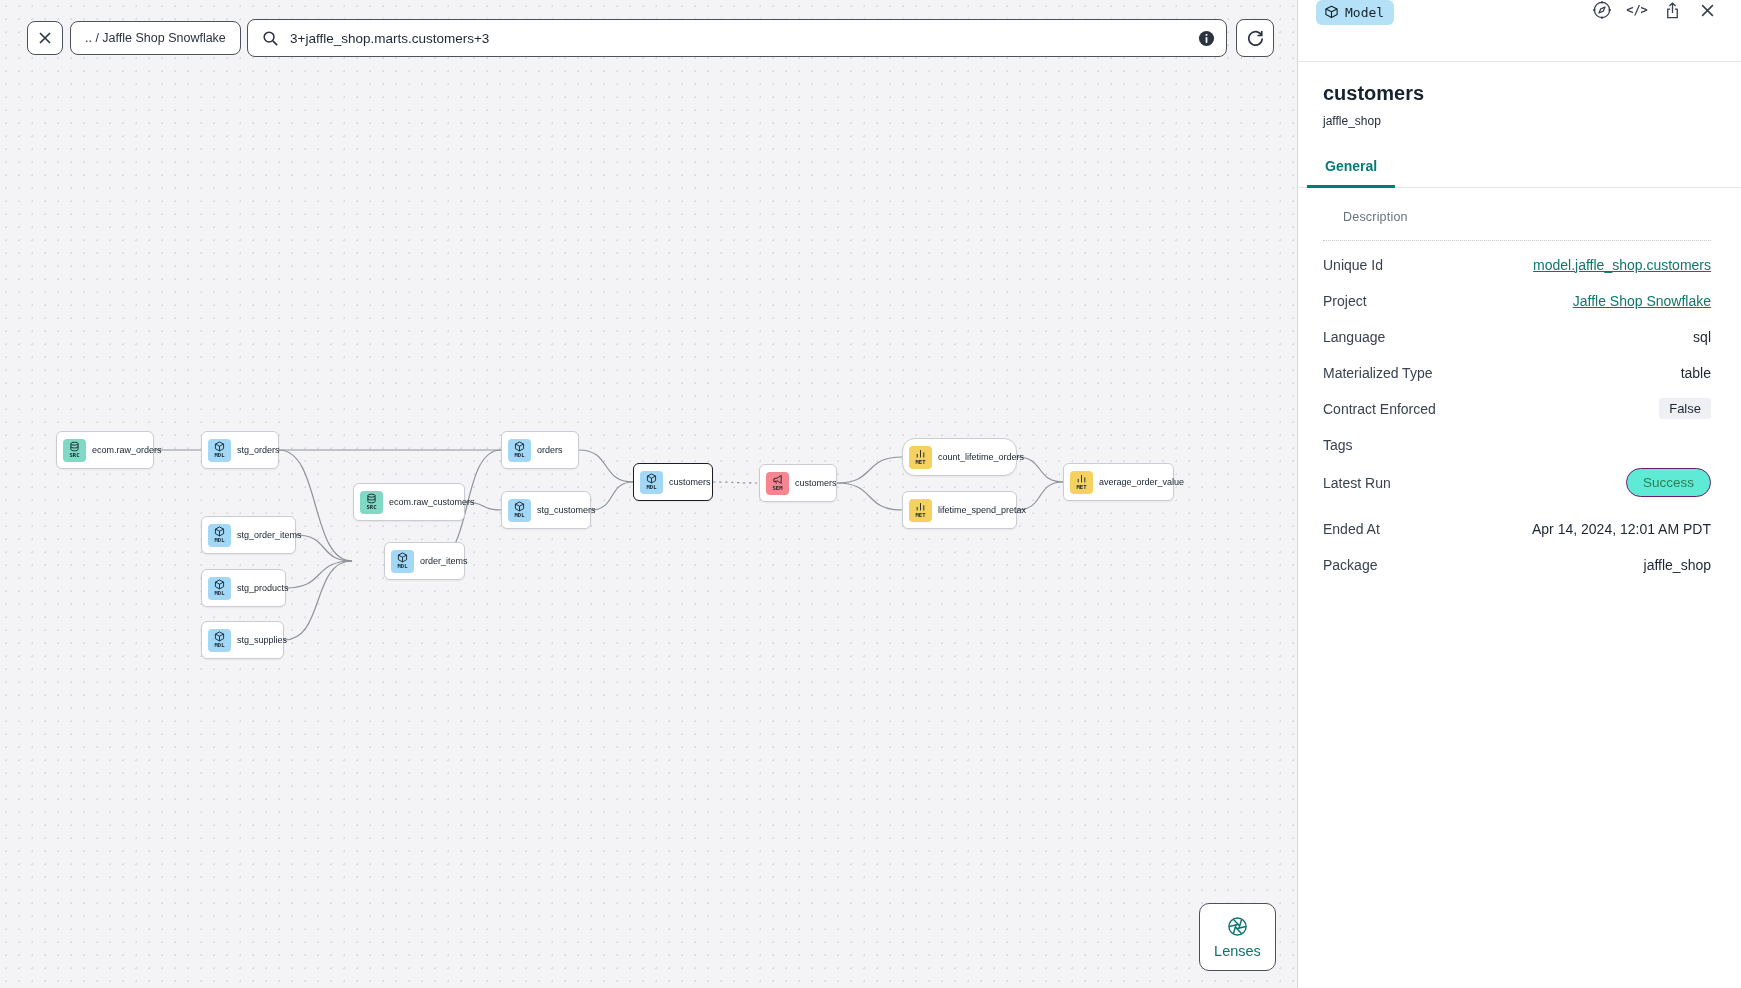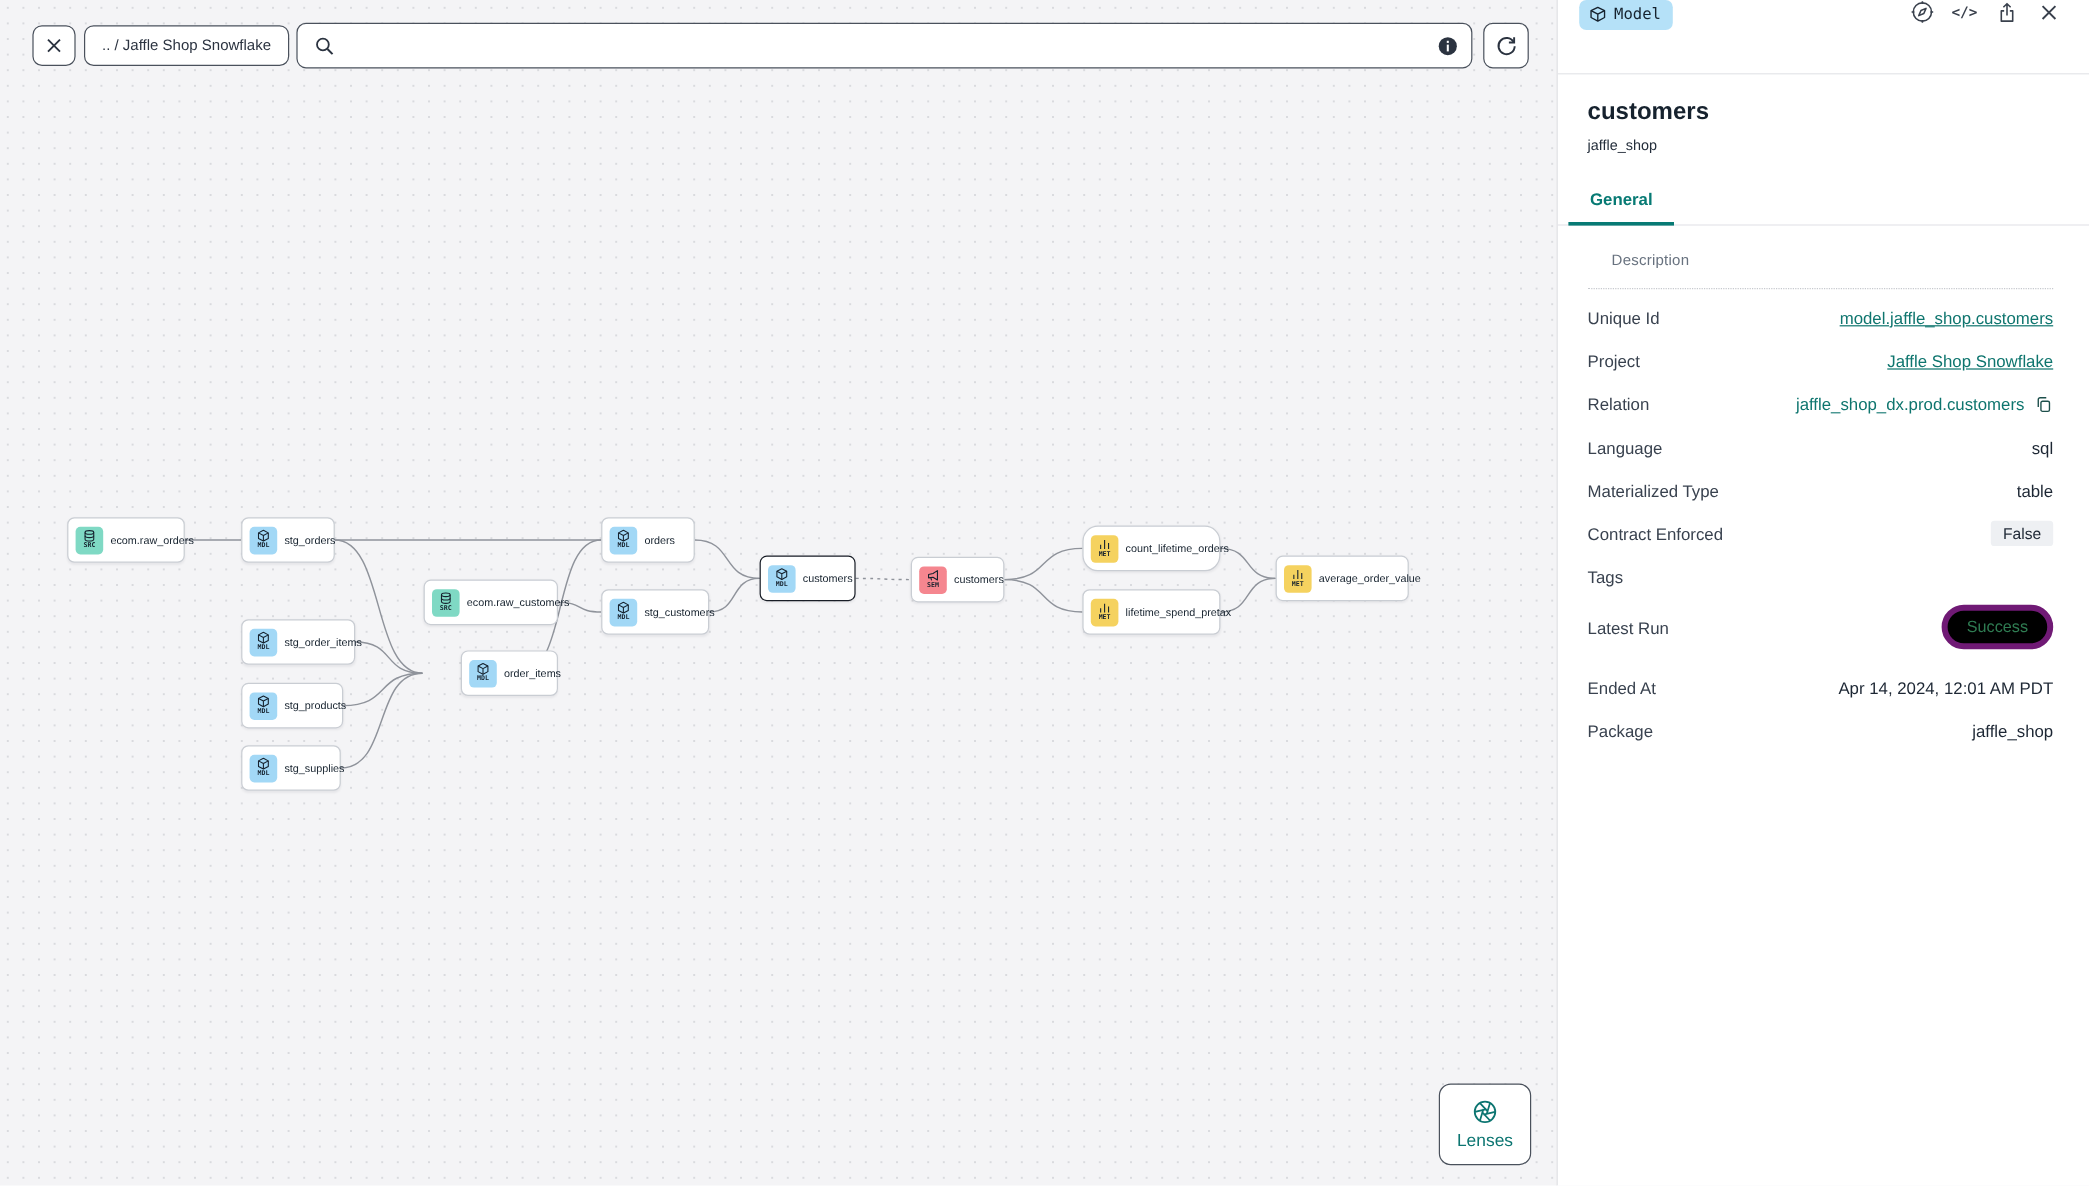--- a/index.html
+++ b/index.html
@@ -62,21 +62,21 @@
   .desc{font-size:14px;color:#1d2734;line-height:1.6;margin-top:12px;}
   .dotted{border:none;border-top:1px dotted #c6c9ce;margin:16px 0 2px;}
   .row{display:flex;justify-content:space-between;align-items:center;min-height:25px;margin-top:11px;}
   .row .lab{font-size:14px;color:#39424f;}
   .row .val{font-size:14px;color:#1d2734;}
   .link{color:#0e756e;text-decoration:underline;font-size:14px;cursor:pointer;}
   .copyval{display:flex;align-items:center;gap:8px;}
   .tealtxt{color:#0e756e;font-size:14px;}
   .copy-btn{cursor:pointer;display:flex;color:#1d4f4b;}
   .badge-false{background:#eef0f3;border-radius:3px;padding:3px 10px;font-size:13px;color:#1d2734;}
-  .pill-success{background:#000000;border:5px solid #701a75;border-radius:999px;
+  .pill-success{background:#5eead4;border:1px solid #701a75;border-radius:999px;
                 padding:6px 16px;font-size:13.5px;color:#2f7c52;}
   .row.gap-lg{margin-top:19px;}
 </style>
 </head>
 <body>
 
 <div class="canvas">
   <svg class="edges" id="edges-layer">
       <path d="M154 450 L201 450" class="edge"></path>
       <path d="M279 450 L501 450" class="edge"></path>
@@ -274,20 +274,21 @@
     <svg width="14" height="14" viewBox="0 0 14 14">
       <path d="M2 2 L12 12 M12 2 L2 12" stroke="#2b3340" stroke-width="1.6" fill="none"></path>
     </svg>
   </div>
   <div class="ctrl breadcrumb">.. / Jaffle Shop Snowflake</div>
   <div class="ctrl search-wrap">
     <svg width="17" height="17" viewBox="0 0 18 18">
       <circle cx="7.5" cy="7.5" r="5.2" fill="none" stroke="#2b3340" stroke-width="1.6"></circle>
       <path d="M11.5 11.5 L16 16" stroke="#2b3340" stroke-width="1.8"></path>
     </svg>
+    <input type="text" value="3+jaffle_shop.marts.customers+3" style="">
     <svg class="search-info" width="17" height="17" viewBox="0 0 18 18">
       <circle cx="9" cy="9" r="8" fill="#2b3340"></circle>
       <rect x="8.1" y="7.6" width="1.8" height="6" fill="#fff"></rect>
       <rect x="8.1" y="4.2" width="1.8" height="1.9" fill="#fff"></rect>
     </svg>
   </div>
   <div class="ctrl refresh-btn">
     <svg width="19" height="19" viewBox="0 0 20 20">
       <path d="M16.2 6.4 A7.1 7.1 0 1 0 17.1 10" fill="none" stroke="#2b3340" stroke-width="1.7"></path>
       <path d="M16.6 2.2 L16.6 6.8 L12 6.8" fill="none" stroke="#2b3340" stroke-width="1.7"></path>
@@ -360,34 +361,20 @@
 
     <div class="row">
       <span class="lab">Unique Id</span>
       <a class="link">model.jaffle_shop.customers</a>
     </div>
     <div class="row">
       <span class="lab">Project</span>
       <a class="link">Jaffle Shop Snowflake</a>
     </div>
     <div class="row">
-      <span class="lab">Relation</span>
-      <span class="copyval">
-        <span class="tealtxt">jaffle_shop_dx.prod.customers</span>
-        <span class="copy-btn">
-          <svg width="16" height="16" viewBox="0 0 18 18">
-            <g fill="none" stroke="#1d4f4b" stroke-width="1.3" stroke-linejoin="round">
-              <rect x="6.5" y="6" width="8" height="9.5" rx="1.5"></rect>
-              <path d="M4 11.5 V4.5 A1.7 1.7 0 0 1 5.7 2.8 H11.5"></path>
-            </g>
-          </svg>
-        </span>
-      </span>
-    </div>
-    <div class="row">
       <span class="lab">Language</span>
       <span class="val">sql</span>
     </div>
     <div class="row">
       <span class="lab">Materialized Type</span>
       <span class="val">table</span>
     </div>
     <div class="row">
       <span class="lab">Contract Enforced</span>
       <span class="badge-false">False</span>

